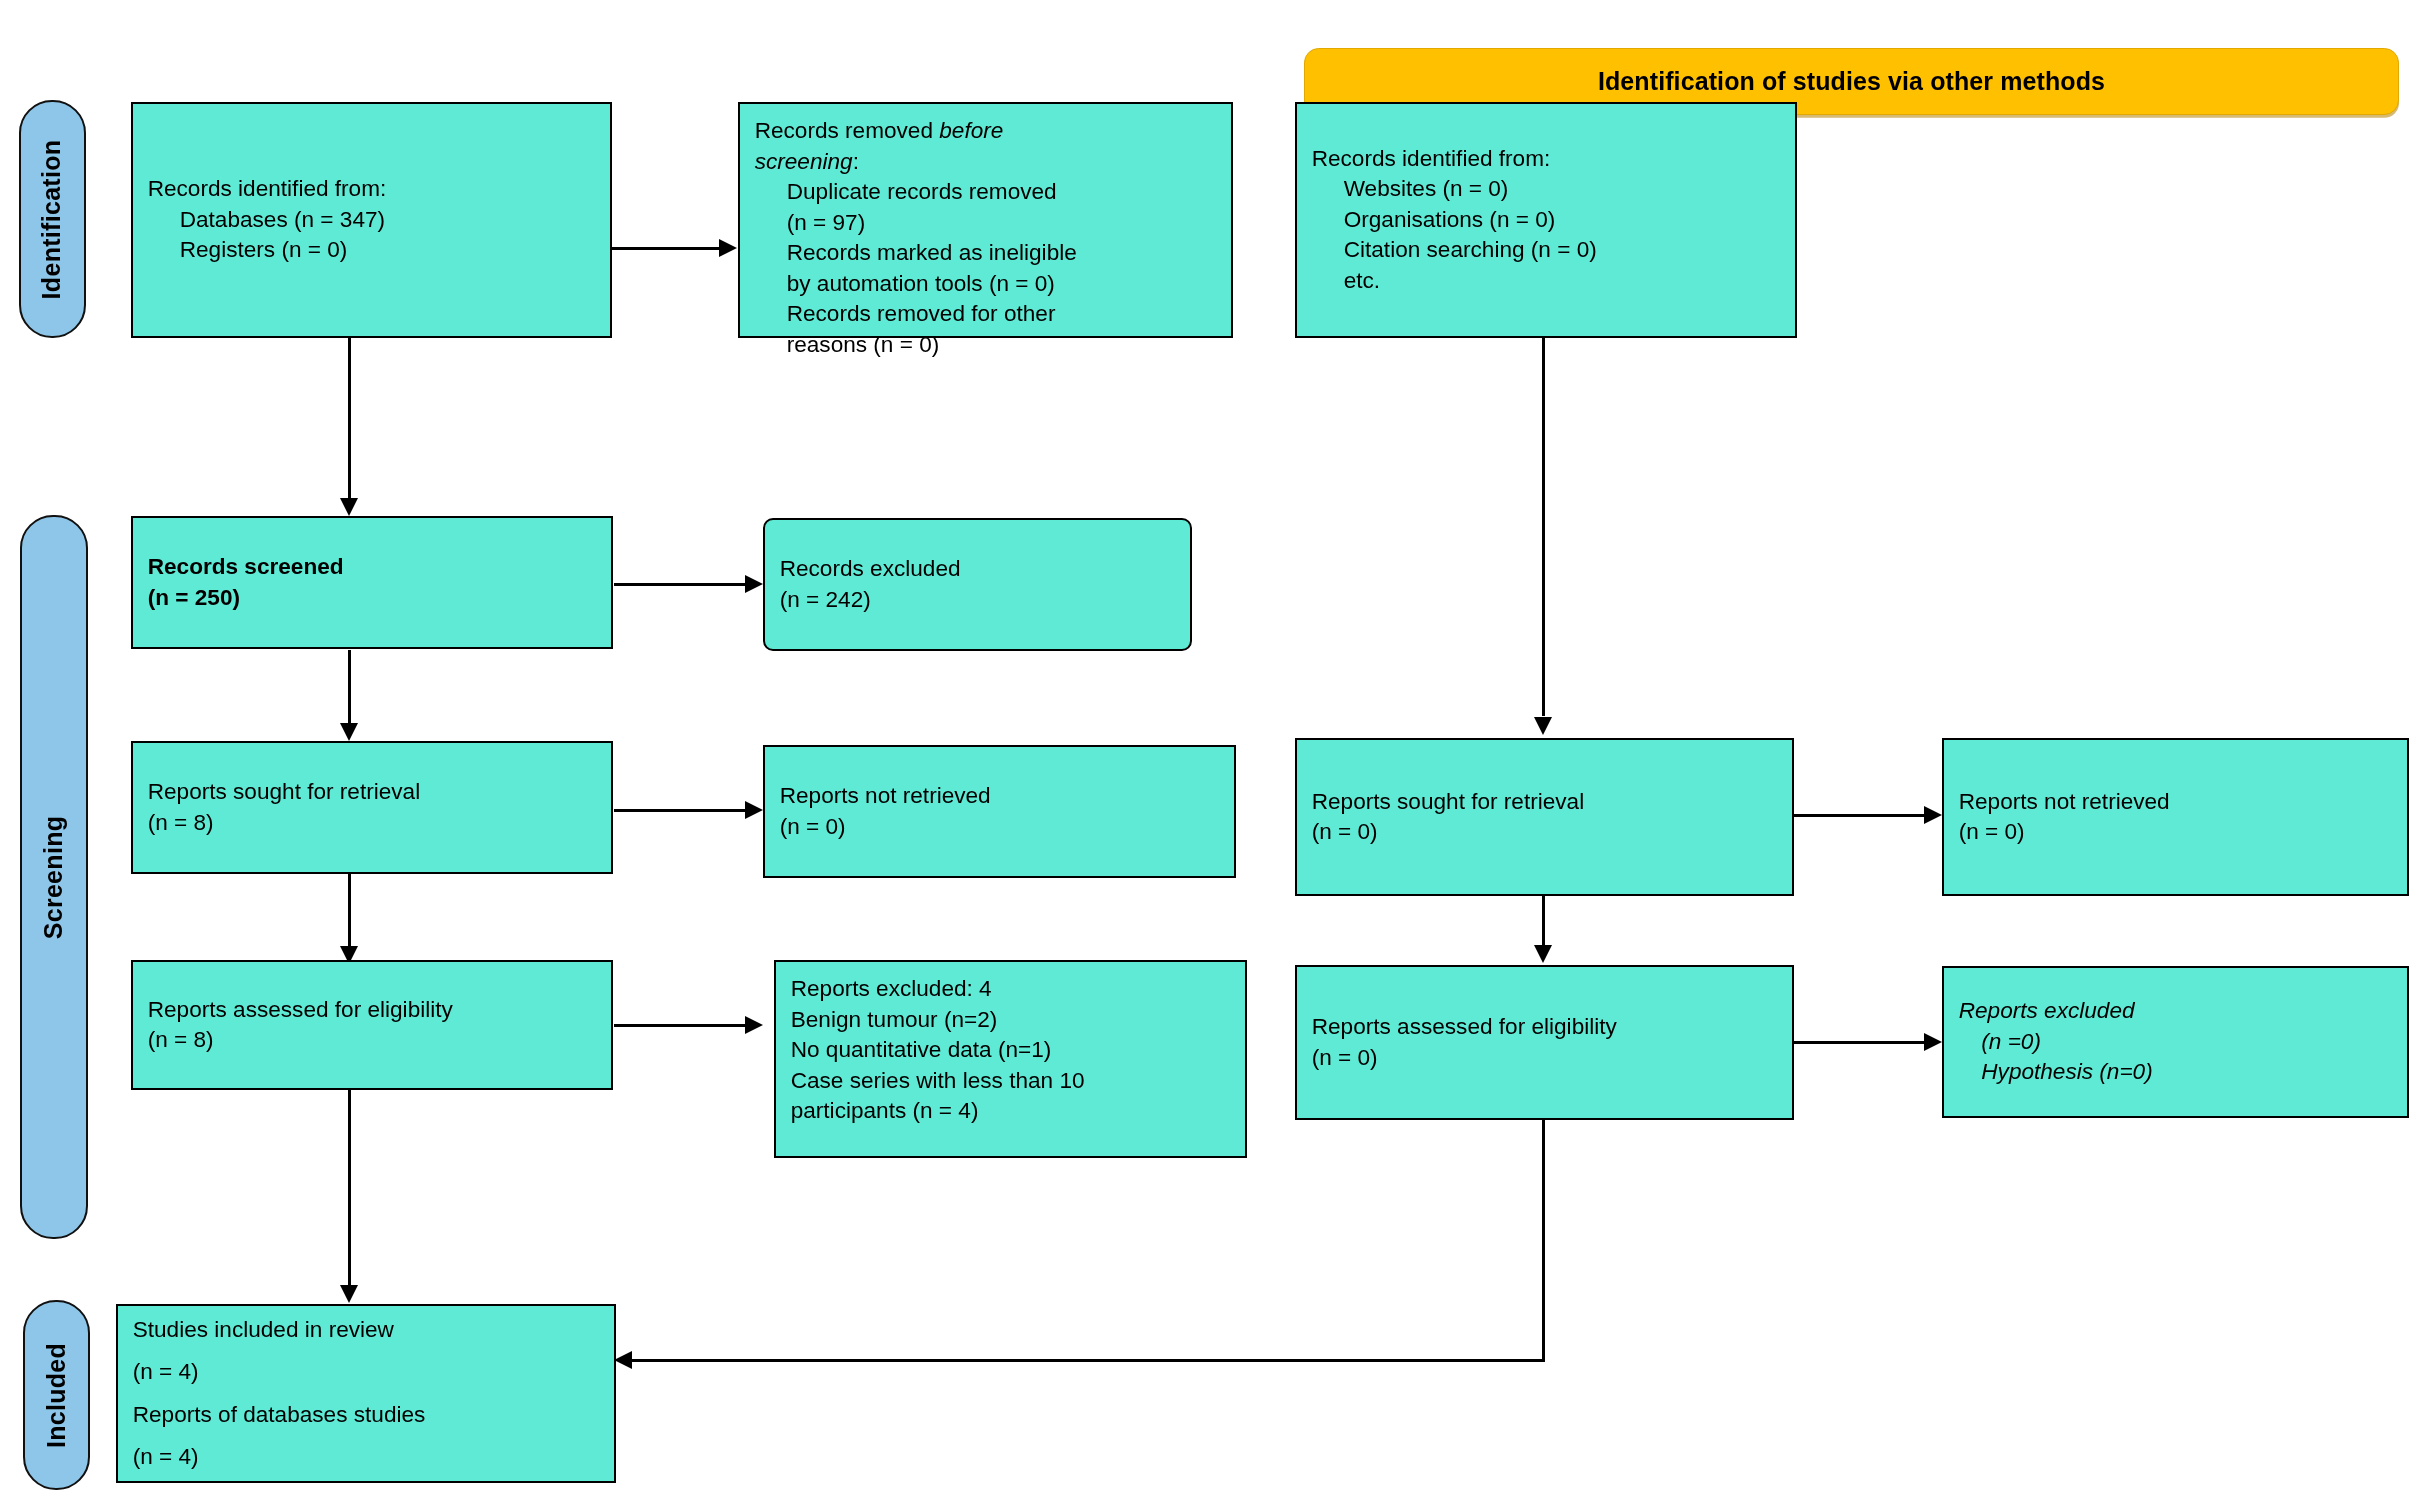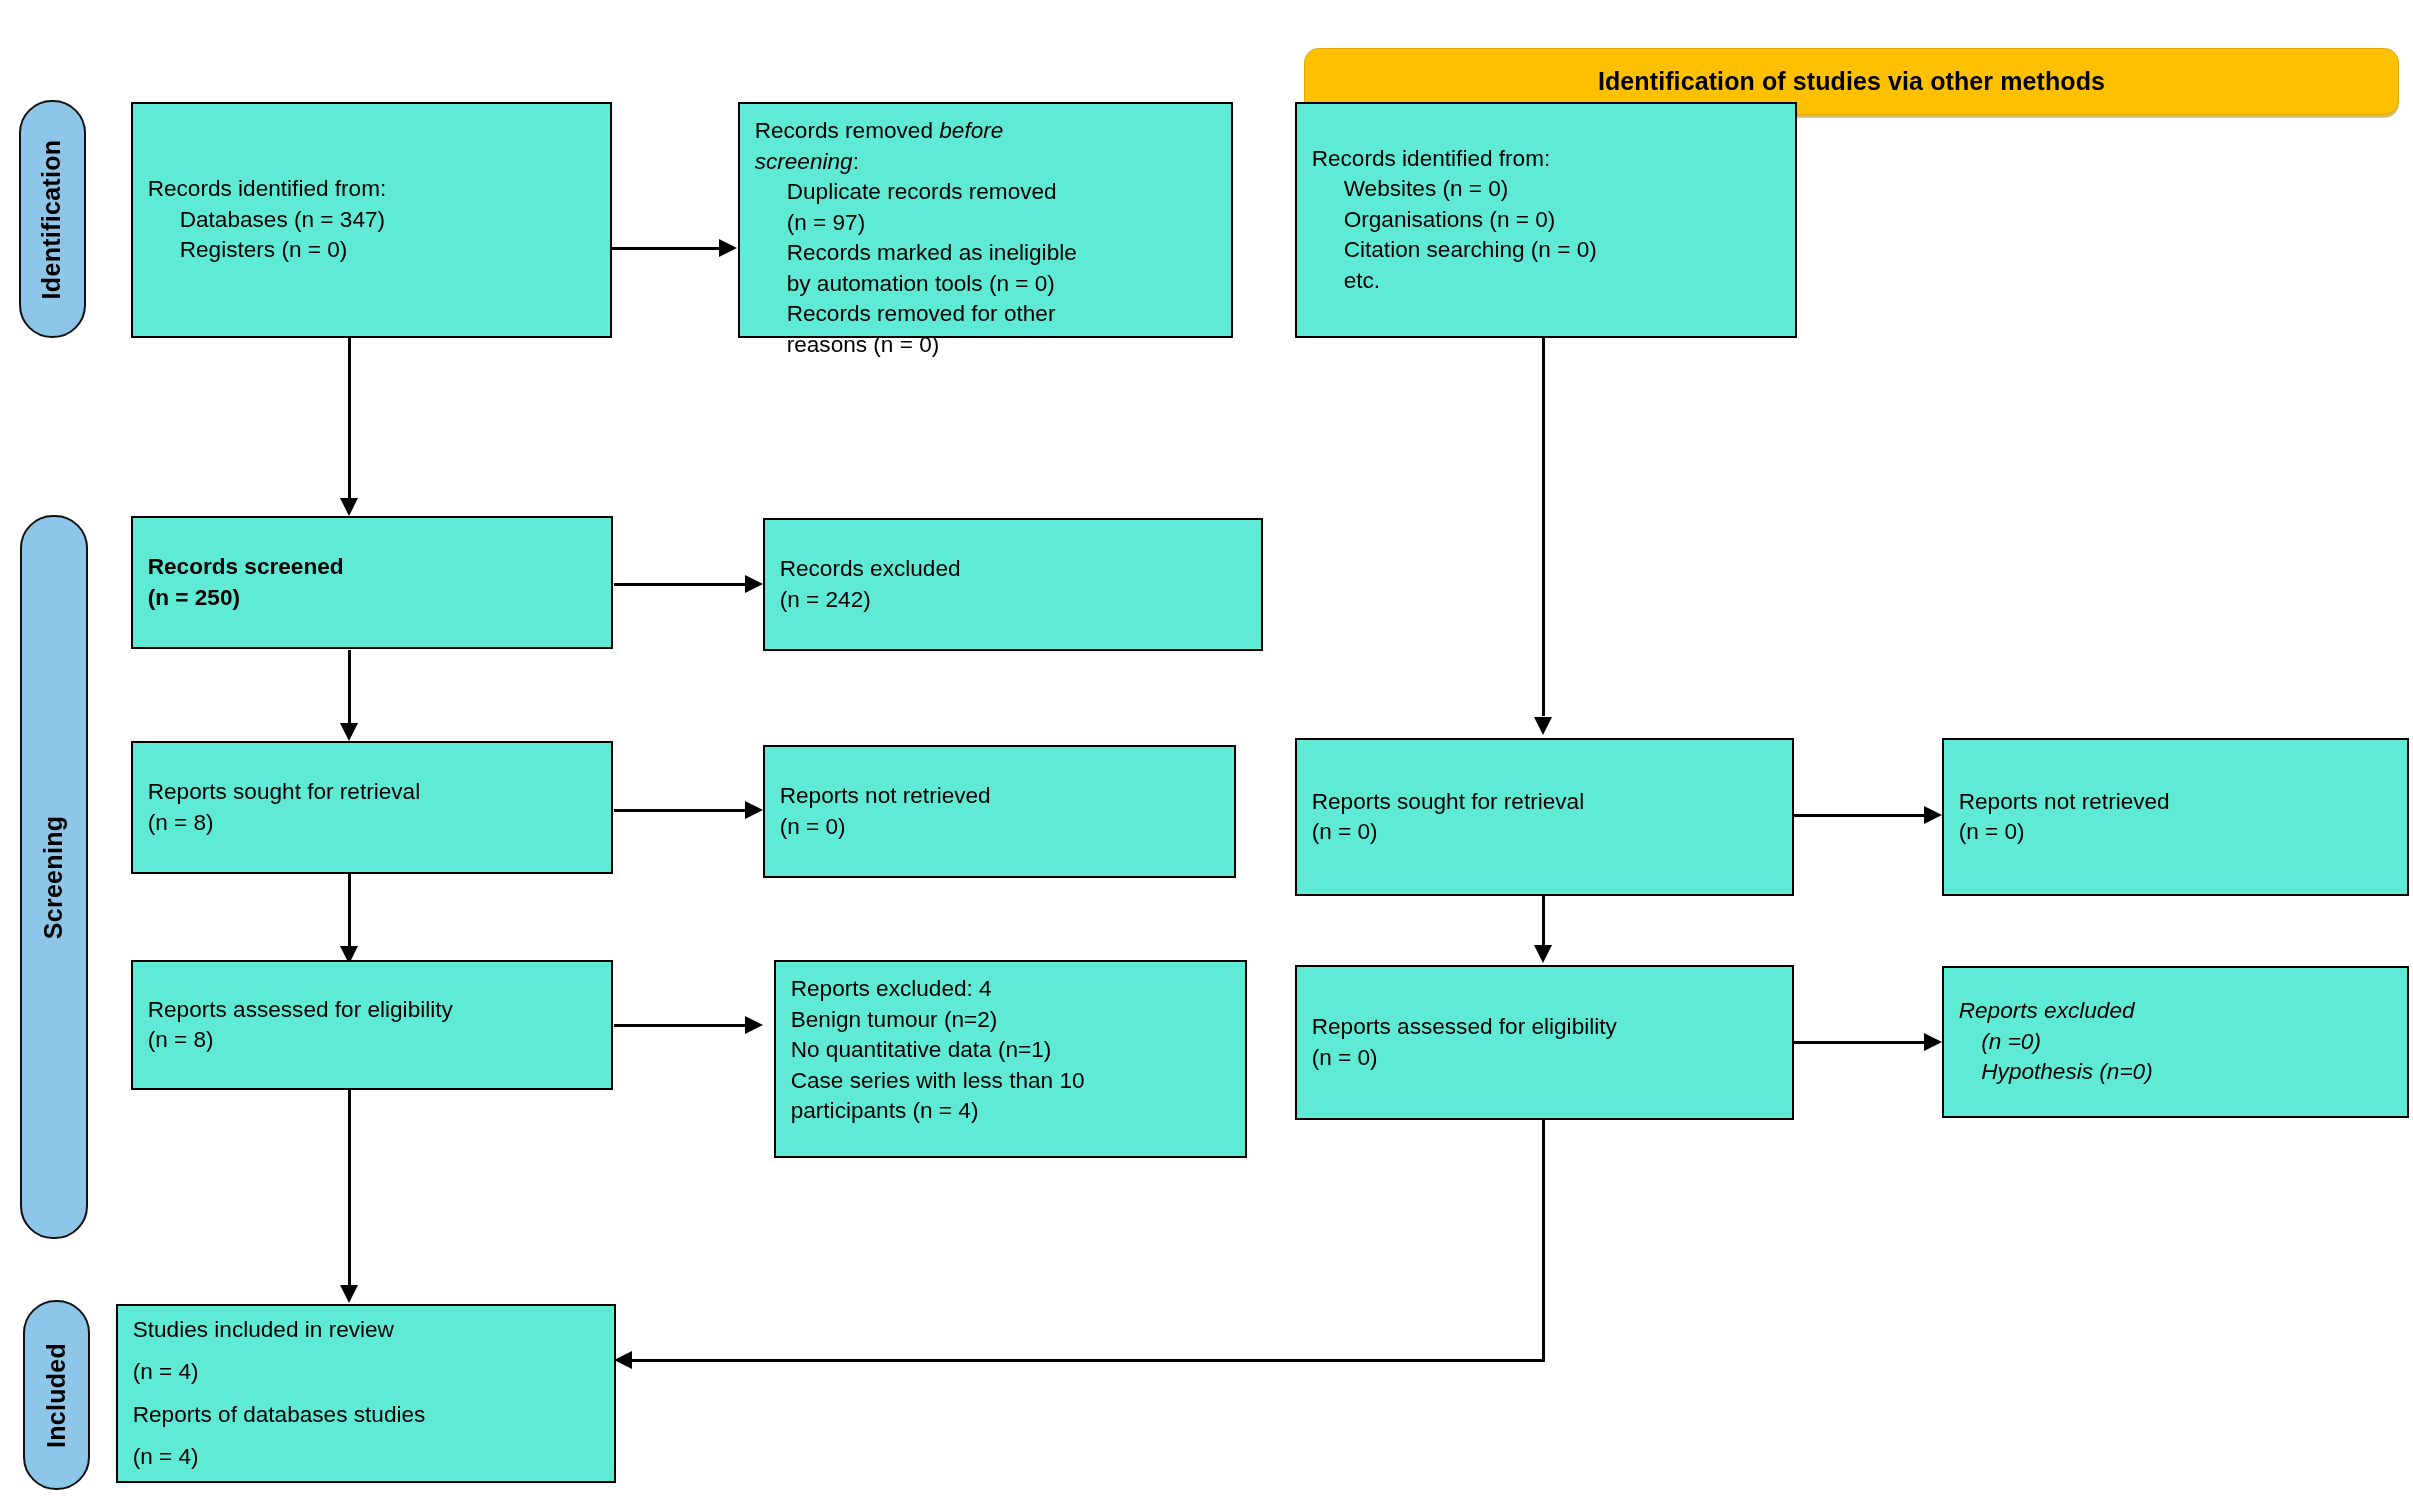--- a/index.html
+++ b/index.html
@@ -147,21 +147,21 @@
   <div class="arrowhead right" style="left:719px; top:239px;"></div>
 
   <div class="conn v" style="left:348px; top:337px; height:161px;"></div>
   <div class="arrowhead down" style="left:340px; top:498px;"></div>
 
   <div class="flow-box" style="left:131px; top:516px; width:482px; height:133px;font-weight:bold;">
     <div class="line">Records screened</div>
     <div class="line">(n = 250)</div>
   </div>
 
-  <div class="flow-box" style="left:763px; top:518px; width:500px; height:133px;">
+  <div class="flow-box" style="left:763px; top:518px; width:429px; height:133px;border-radius:10px;">
     <div class="line">Records excluded</div>
     <div class="line">(n = 242)</div>
   </div>
 
   <div class="conn h" style="left:614px; top:583px; width:131px;"></div>
   <div class="arrowhead right" style="left:745px; top:575px;"></div>
 
   <div class="conn v" style="left:348px; top:650px; height:73px;"></div>
   <div class="arrowhead down" style="left:340px; top:723px;"></div>
 

